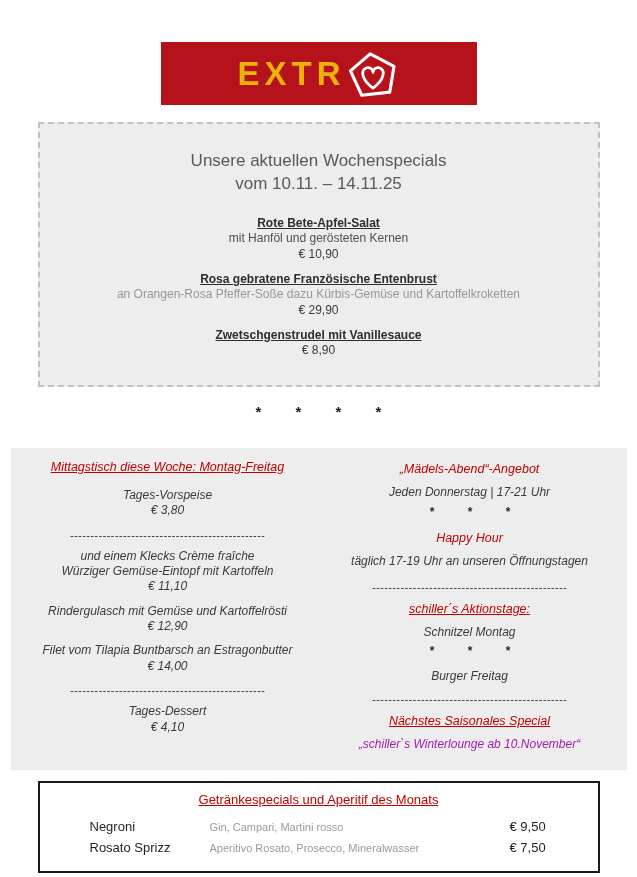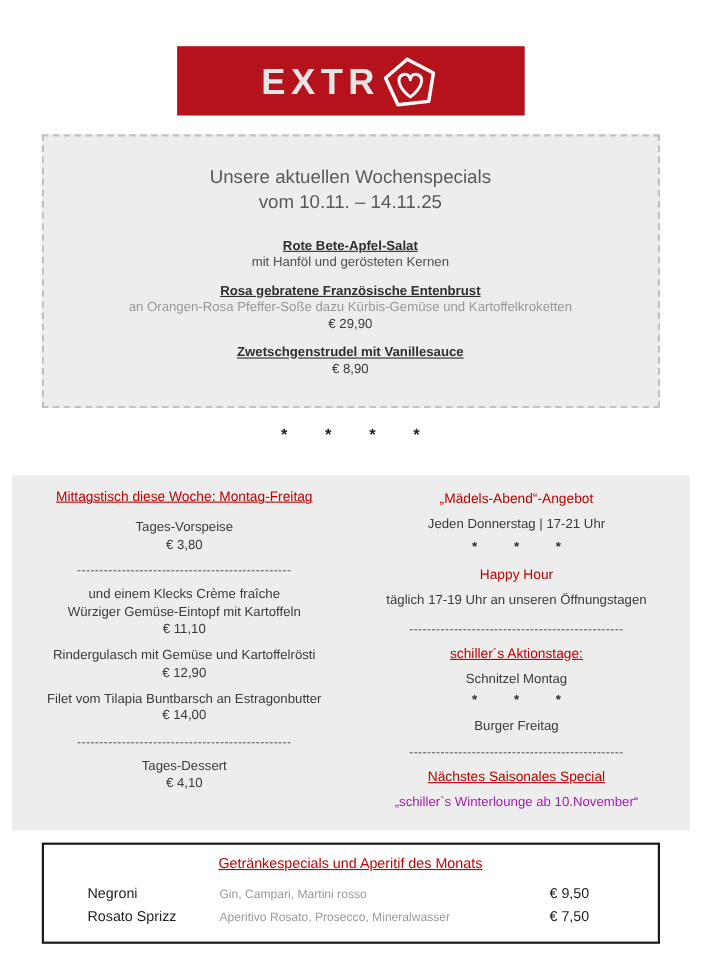--- a/index.html
+++ b/index.html
@@ -5,21 +5,21 @@
   html,body{margin:0;padding:0;background:#ffffff;}
   body{
     width:637px;height:877px;overflow:hidden;position:relative;
     font-family:"Liberation Sans","DejaVu Sans",sans-serif;color:#3a3a3a;
   }
 
   
   .logo{
     margin:42px auto 0;width:316px;height:63px;background:#b5121b;
     display:flex;align-items:center;justify-content:center;
-    color:#e5e5e5;font-weight:bold;font-size:33px;letter-spacing:5px;
+    color:#eab308;font-weight:bold;font-size:33px;letter-spacing:5px;
   }
   .logo .word{line-height:1;}
   .logo svg{margin:0 2px;display:block;}
 
   
   .specials-box{
     margin:17px auto 0;width:562px;box-sizing:border-box;
     background:#ededed;border:2px dashed #c2c2c2;
     padding:25px 14px 26px;text-align:center;
   }
@@ -32,21 +32,21 @@
 
   
   .star-divider{
     margin-top:16px;text-align:center;font-size:15px;font-weight:bold;
     color:#1f1f1f;word-spacing:30px;
   }
 
   
   .mid-panel{
     margin:28px auto 0;width:616px;box-sizing:border-box;background:#ededed;
-    display:flex;padding:11px 0 18px;
+    display:flex;padding:11px 0 18px;font-style:italic;
   }
   .col{flex:1;text-align:center;font-size:12px;line-height:1.28;color:#3a3a3a;}
   .col.left{padding:0 6px 0 12px;}
   .col.right{padding:2px 12px 0 6px;}
   .red{color:#c20000;}
   .red-u{color:#c20000;text-decoration:underline;}
   .col-header{font-size:12.5px;margin-bottom:13px;white-space:nowrap;}
   .dish{margin-bottom:9px;}
   .dish div{white-space:nowrap;}
   .dash-sep{
@@ -55,21 +55,21 @@
   }
   .mini-stars{font-size:12px;font-weight:bold;color:#2a2a2a;word-spacing:30px;margin:4px 0 9px;}
   .offer-title{font-size:12.5px;margin-bottom:8px;}
   .offer-sub{margin-bottom:5px;white-space:nowrap;}
   .offer-item{margin-bottom:4px;}
   .quote-line{color:#a21caf;white-space:nowrap;}
 
   
   .drinks-box{
     margin:11px auto 0;width:562px;box-sizing:border-box;background:#ffffff;
-    border:2px solid #1a1a1a;padding:9px 10px 13px;
+    border:2px solid #1a1a1a;padding:9px 20px 13px;
   }
   .drinks-title{text-align:center;font-size:13px;margin-bottom:9px;}
   .drink-row{
     display:grid;grid-template-columns:150px 300px auto;
     align-items:baseline;padding:3px 0;
   }
   .drink-row .d-name{font-size:13px;color:#1f1f1f;padding-left:30px;text-align:left;}
   .drink-row .d-desc{font-size:11px;color:#9a9a9a;text-align:left;white-space:nowrap;}
   .drink-row .d-price{font-size:13px;color:#1f1f1f;text-align:left;}
 </style>
@@ -92,20 +92,21 @@
 
   <section class="specials-box">
     <div class="specials-title">
       <div>Unsere aktuellen Wochenspecials</div>
       <div>vom 10.11. – 14.11.25</div>
     </div>
 
     <div class="special-item">
       <div class="item-name">Rote Bete-Apfel-Salat</div>
       <div class="item-desc">mit Hanföl und gerösteten Kernen</div>
+      <div class="item-price">€ 10,90</div>
     </div>
 
     <div class="special-item">
       <div class="item-name">Rosa gebratene Französische Entenbrust</div>
       <div class="item-desc light">an Orangen-Rosa Pfeffer-Soße dazu Kürbis-Gemüse und Kartoffelkroketten</div>
       <div class="item-price">€ 29,90</div>
     </div>
 
     <div class="special-item" style="margin-bottom:0">
       <div class="item-name">Zwetschgenstrudel mit Vanillesauce</div>

